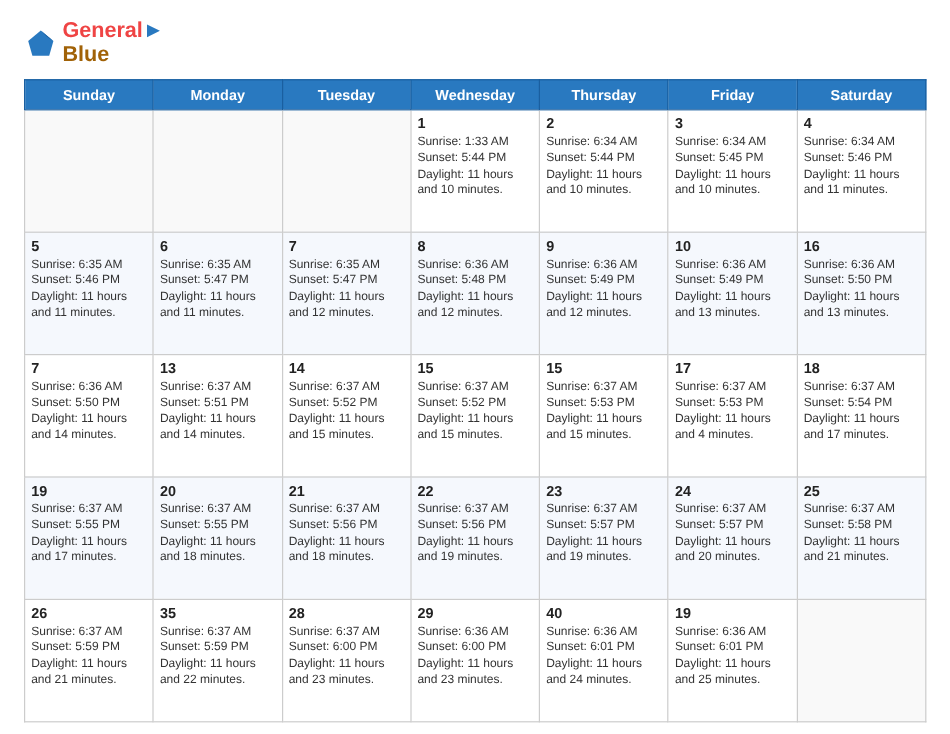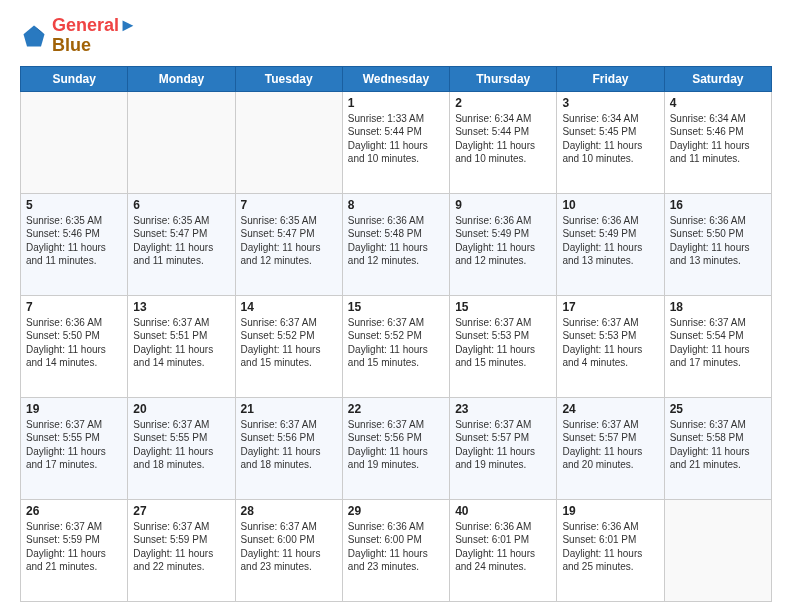--- a/index.html
+++ b/index.html
@@ -318,21 +318,21 @@
         </tr>
         <tr>
           <td>
             <span class="day-num">26</span>
             <div class="cell-text">Sunrise: 6:37 AM</div>
             <div class="cell-text">Sunset: 5:59 PM</div>
             <div class="cell-text">Daylight: 11 hours</div>
             <div class="cell-text">and 21 minutes.</div>
           </td>
           <td>
-            <span class="day-num">27</span>
+            <span class="day-num">35</span>
             <div class="cell-text">Sunrise: 6:37 AM</div>
             <div class="cell-text">Sunset: 5:59 PM</div>
             <div class="cell-text">Daylight: 11 hours</div>
             <div class="cell-text">and 22 minutes.</div>
           </td>
           <td>
             <span class="day-num">28</span>
             <div class="cell-text">Sunrise: 6:37 AM</div>
             <div class="cell-text">Sunset: 6:00 PM</div>
             <div class="cell-text">Daylight: 11 hours</div>

